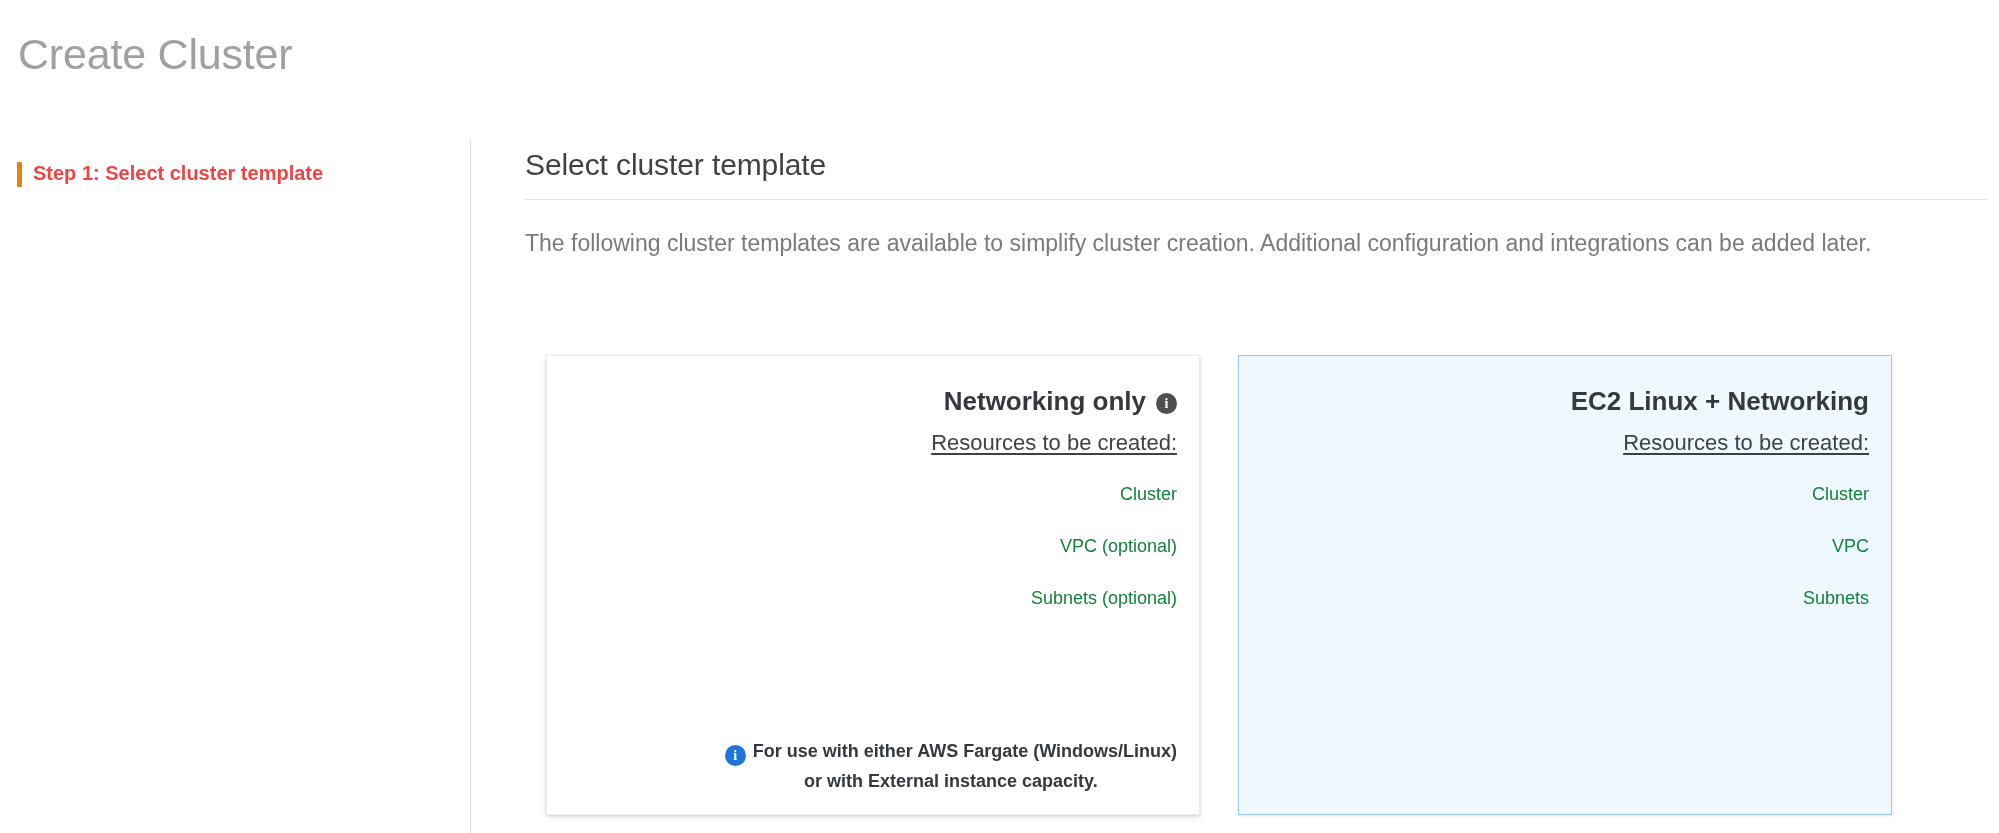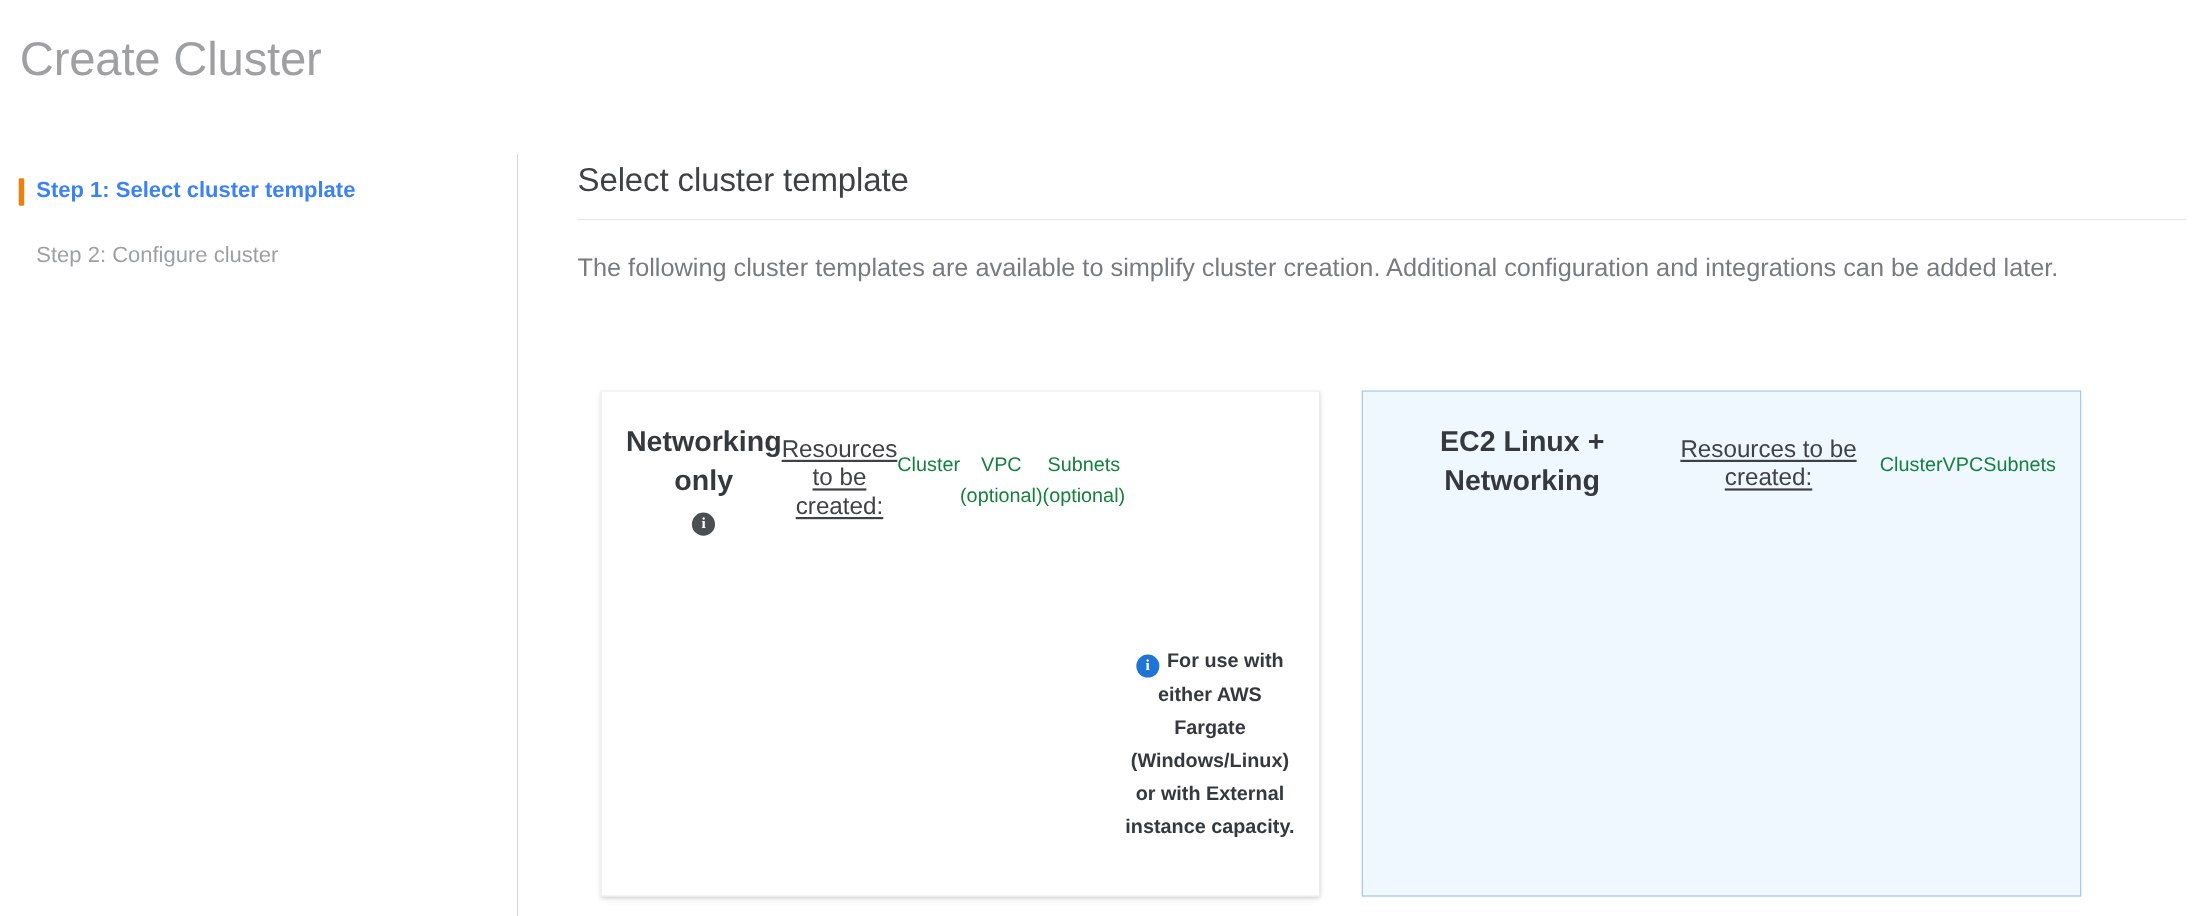--- a/index.html
+++ b/index.html
@@ -44,21 +44,21 @@
   .step {
     position: relative;
     padding-left: 33px;
     font-size: 20px;
     line-height: 26px;
     white-space: nowrap;
   }
   .step-1 { top: 15px; }
   .step-2 { top: 48px; }
   .step.active {
-    color: #3b82f6;
+    color: #ef4444;
     font-weight: bold;
   }
   .step.inactive {
     color: #9da0a3;
     font-weight: 400;
   }
   .step .marker {
     position: absolute;
     left: 17px;
     top: 2px;
@@ -110,22 +110,22 @@
     left: 546px;
     top: 355px;
     display: flex;
     gap: 38px;
   }
   .card {
     width: 654px;
     height: 460px;
     padding: 28px 22px 18px 22px;
     display: flex;
-    flex-direction: row;
-    align-items: flex-start;
+    flex-direction: column;
+    align-items: flex-end;
   }
   .card.unselected {
     background: #ffffff;
     border: 1px solid #eceded;
     box-shadow: 0 1px 3px rgba(0,0,0,0.14), 0 3px 8px rgba(0,0,0,0.07);
   }
   .card.selected {
     background: #eff8ff;
     border: 1px solid #9cc7e8;
     box-shadow: 0 1px 2px rgba(0,0,0,0.10);
@@ -175,21 +175,20 @@
     margin-top: 24px;
     font-size: 18px;
     color: #15803d;
     text-align: center;
     line-height: 28px;
   }
   .card.unselected .resource-item:first-of-type { margin-top: 23px; }
 
   .card-note {
     margin-top: auto;
-    margin-bottom: 30px;
     font-size: 18px;
     font-weight: bold;
     color: #35393d;
     text-align: center;
     line-height: 30px;
     max-width: 560px;
   }
   .info-blue {
     display: inline-flex;
     align-items: center;
@@ -211,23 +210,20 @@
 <body>
 
 <div class="page">
 
   <div class="page-title">Create Cluster</div>
 
   <div class="sidebar">
     <div class="step step-1 active">
       <span class="marker"></span>
       <span>Step 1: Select cluster template</span>
-    </div>
-    <div class="step step-2 inactive">
-      <span>Step 2: Configure cluster</span>
     </div>
   </div>
   <div class="sidebar-divider"></div>
 
   <div class="main">
     <div class="section-title">Select cluster template</div>
     <div class="section-rule"></div>
     <div class="section-desc">The following cluster templates are available to simplify cluster creation. Additional configuration and integrations can be added later.</div>
   </div>
 

